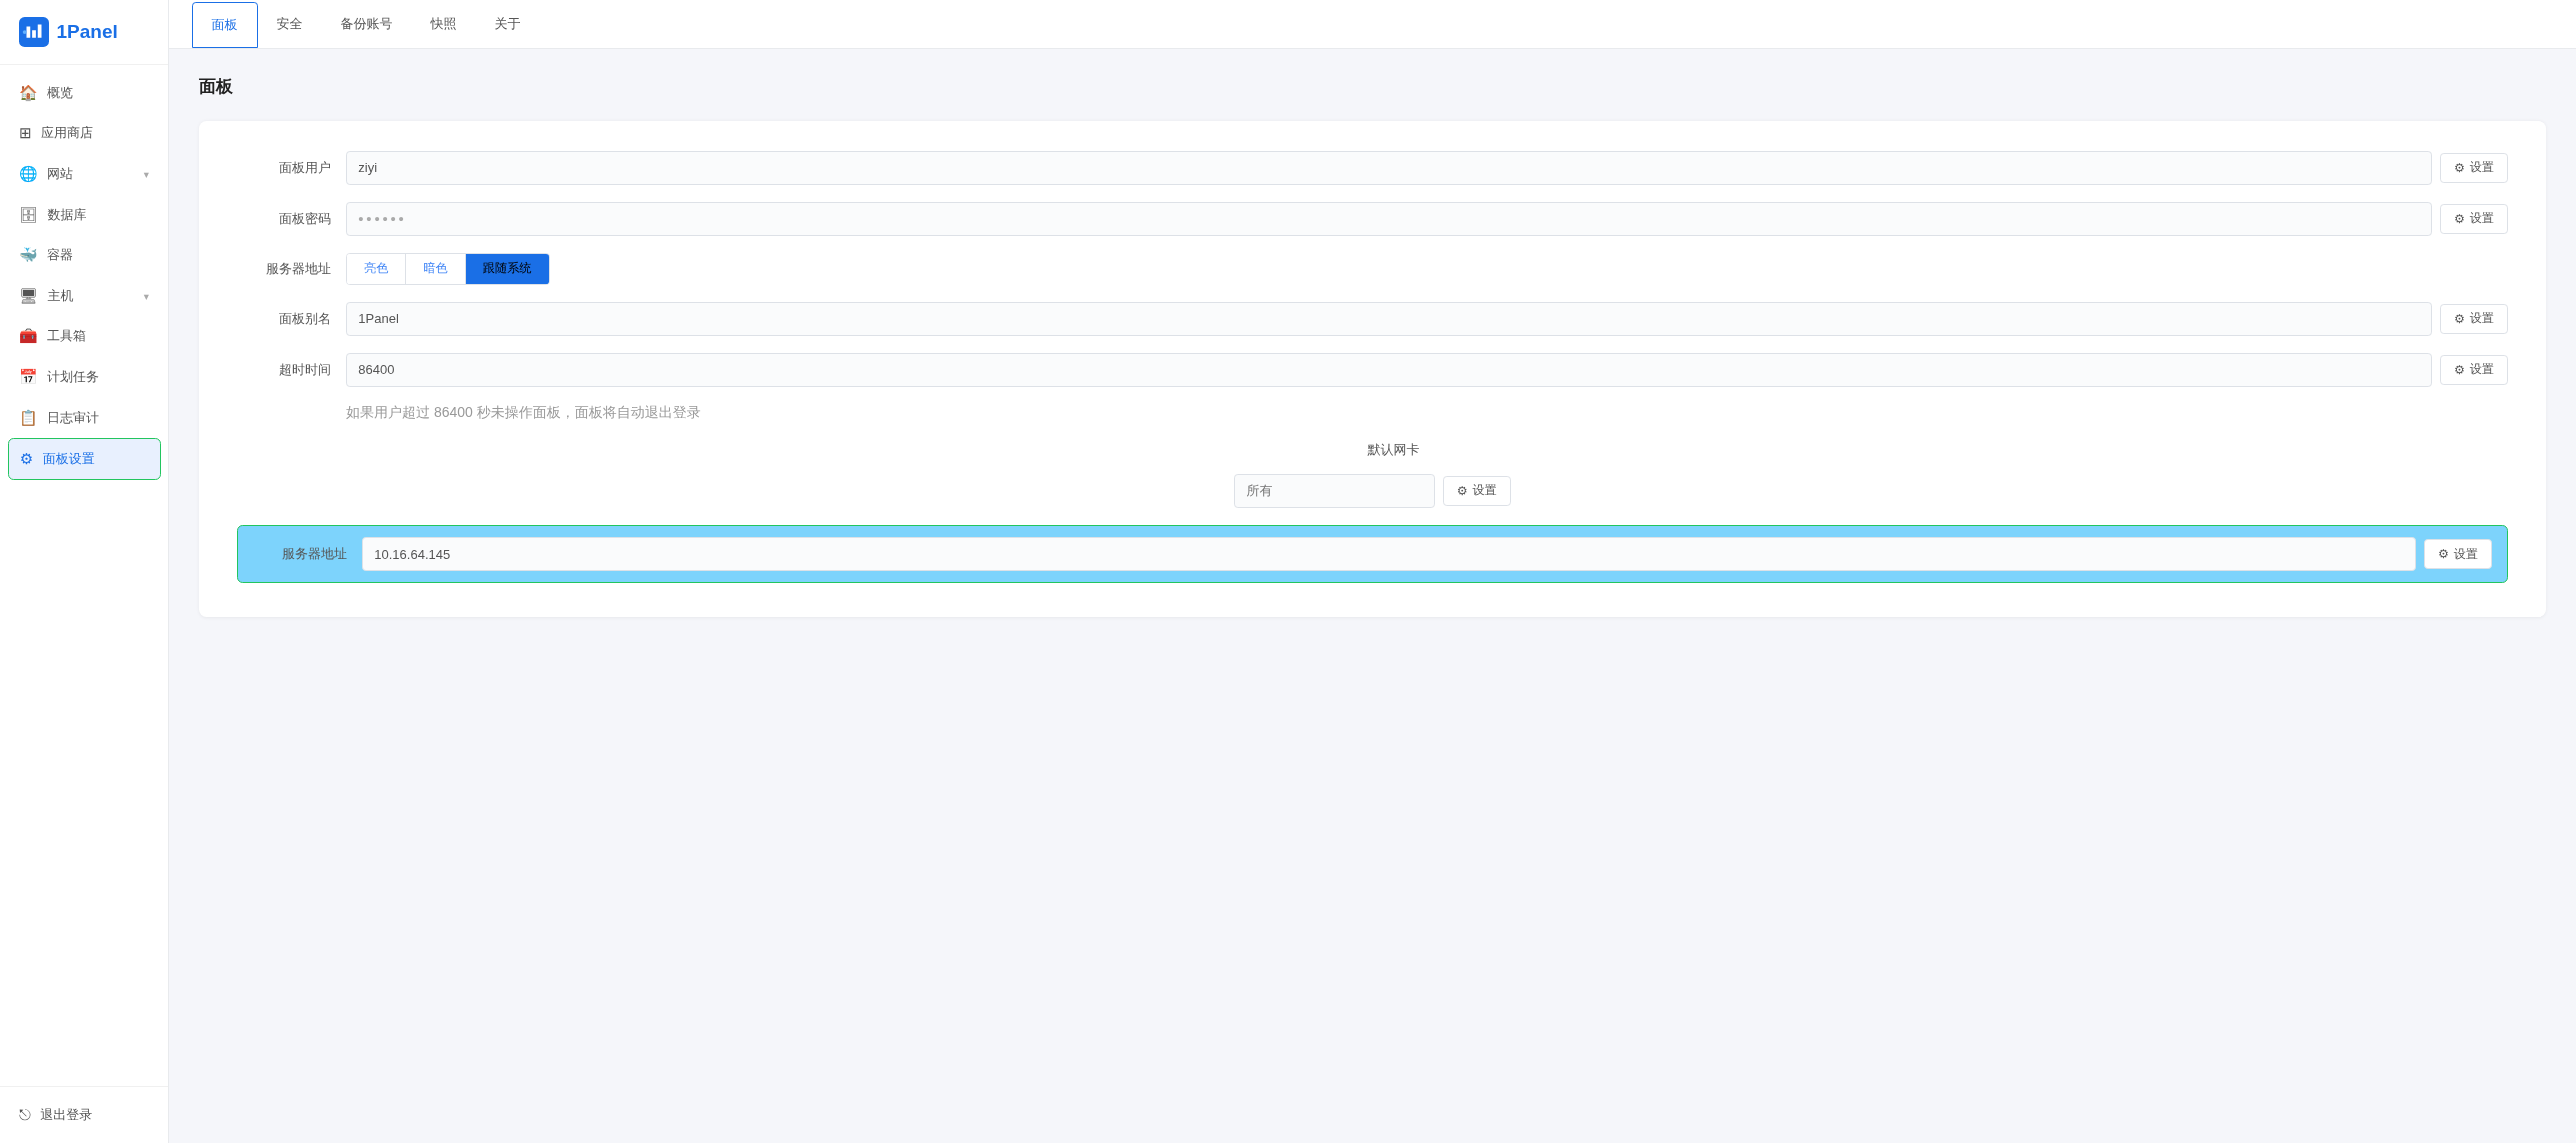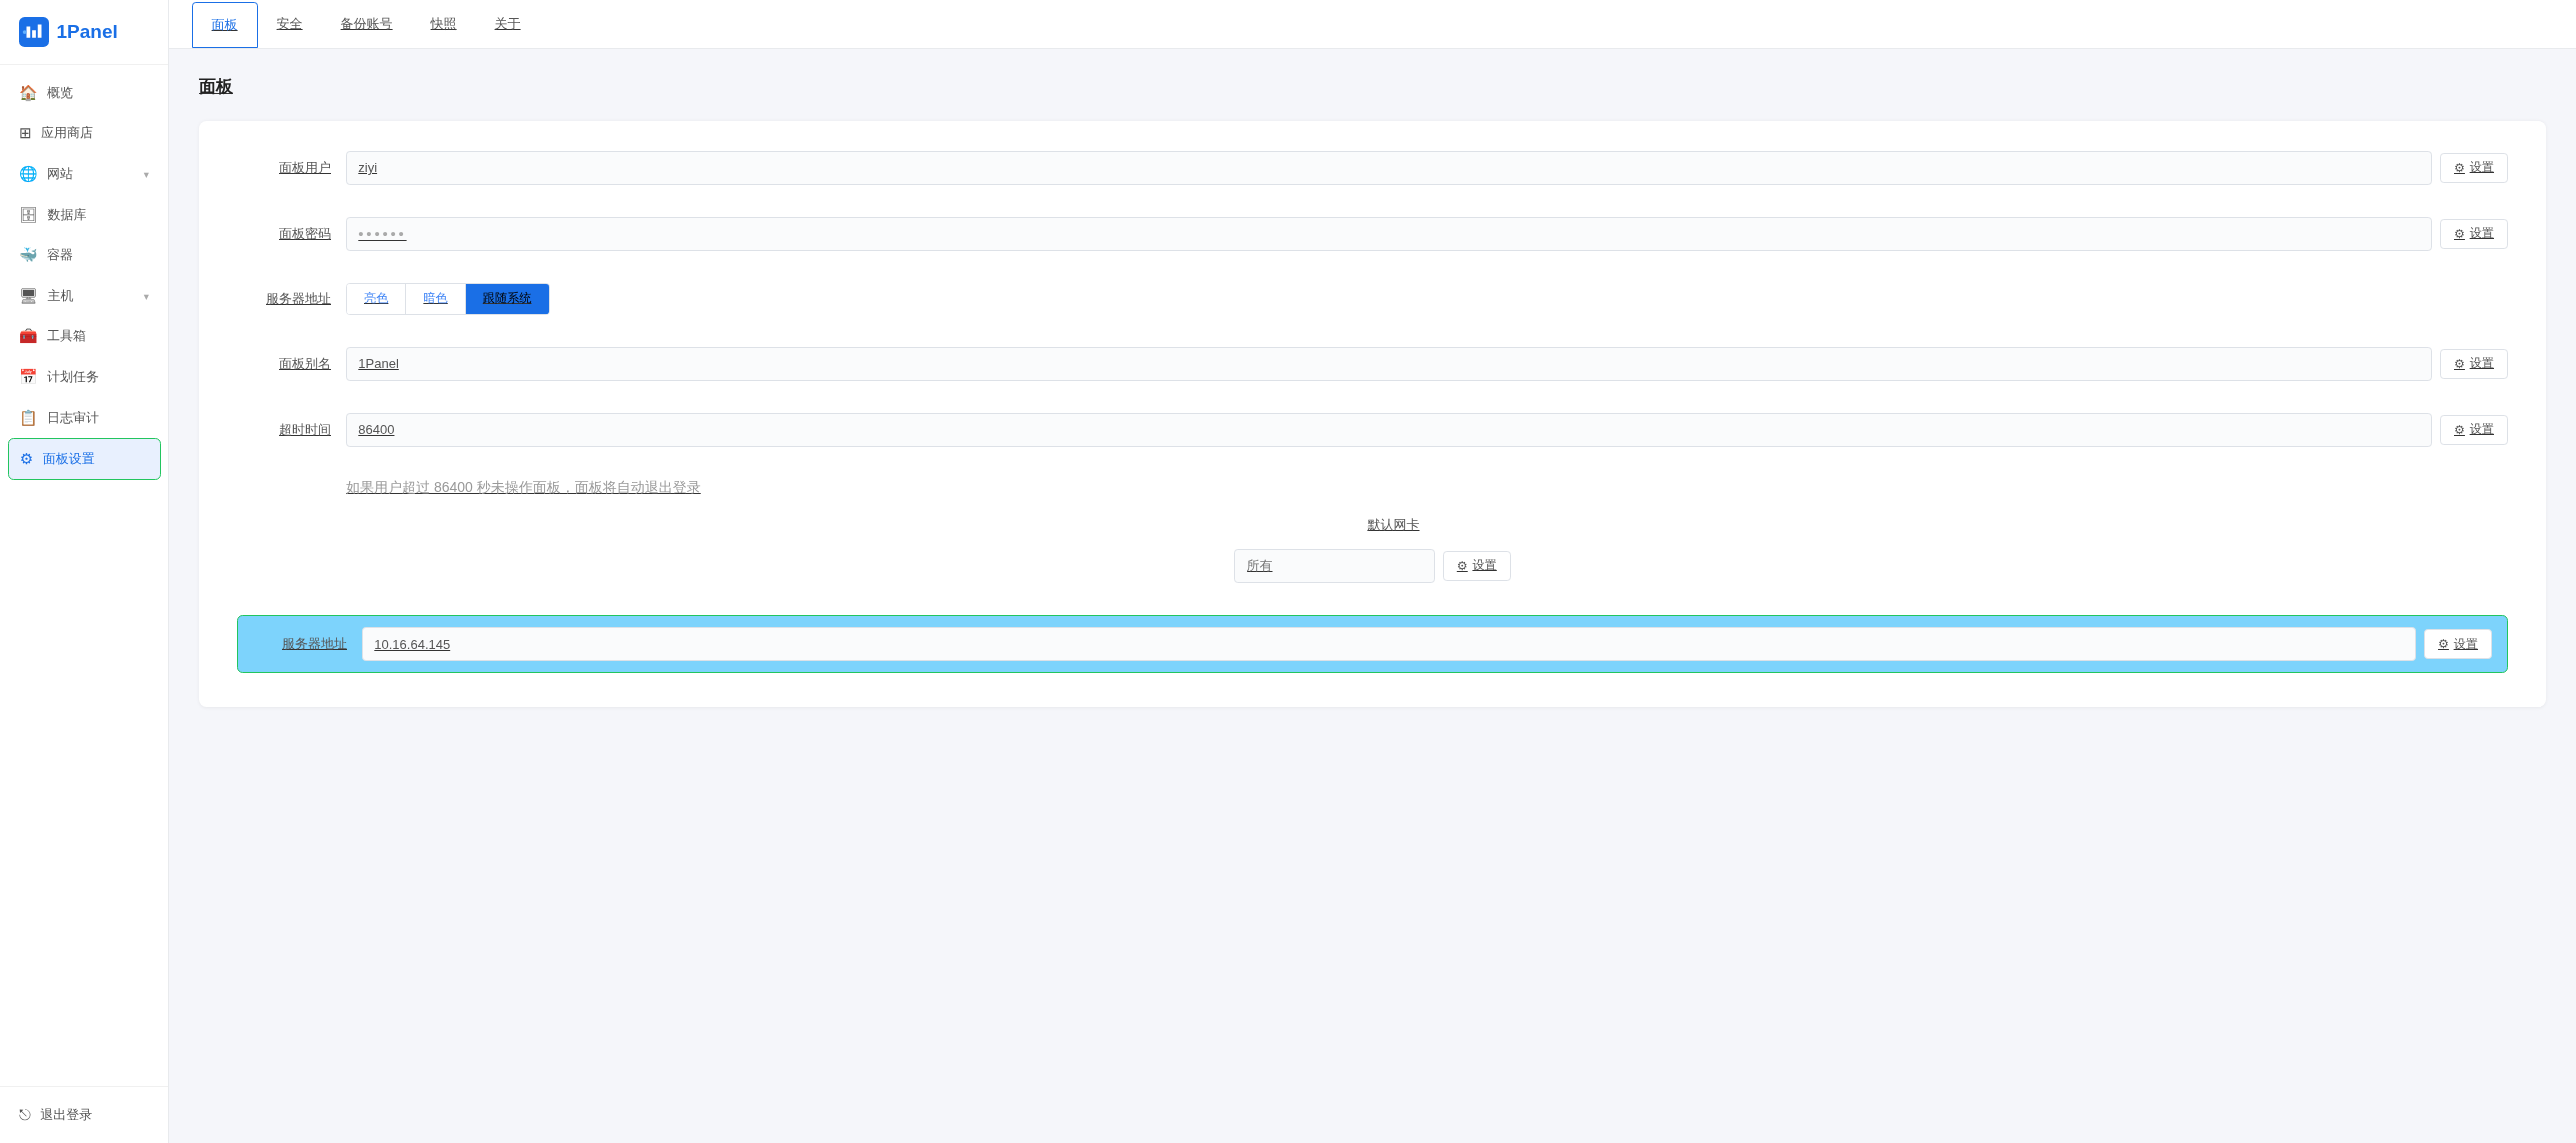--- a/index.html
+++ b/index.html
@@ -64,21 +64,20 @@
       padding: 7.5px 0;
     }
 
     
     .main {
       flex: 1;
       display: flex;
       flex-direction: column;
       background: #f5f6fa;
       overflow: hidden;
-      text-decoration: underline;
     }
 
     
     .top-tabs {
       background: #fff;
       display: flex;
       align-items: center;
       padding: 0 22.6px;
       border-bottom: 0.9px solid #e8eaed;
       gap: 0;
@@ -124,21 +123,21 @@
       background: #fff;
       border-radius: 7.5px;
       padding: 30px 38px;
       box-shadow: 0 0.9px 3.8px rgba(0,0,0,0.06);
     }
 
     
     .form-row {
       display: flex;
       align-items: center;
-      margin-bottom: 32px;
+      margin-bottom: 17px;
       gap: 15px;
     }
     .form-row.highlight {
       border: 1.9px solid #22c55e;
       border-radius: 5.6px;
       padding: 11.3px 15px;
       margin-bottom: 4px;
       background: #7dd3fc;
     }
     .form-label {

